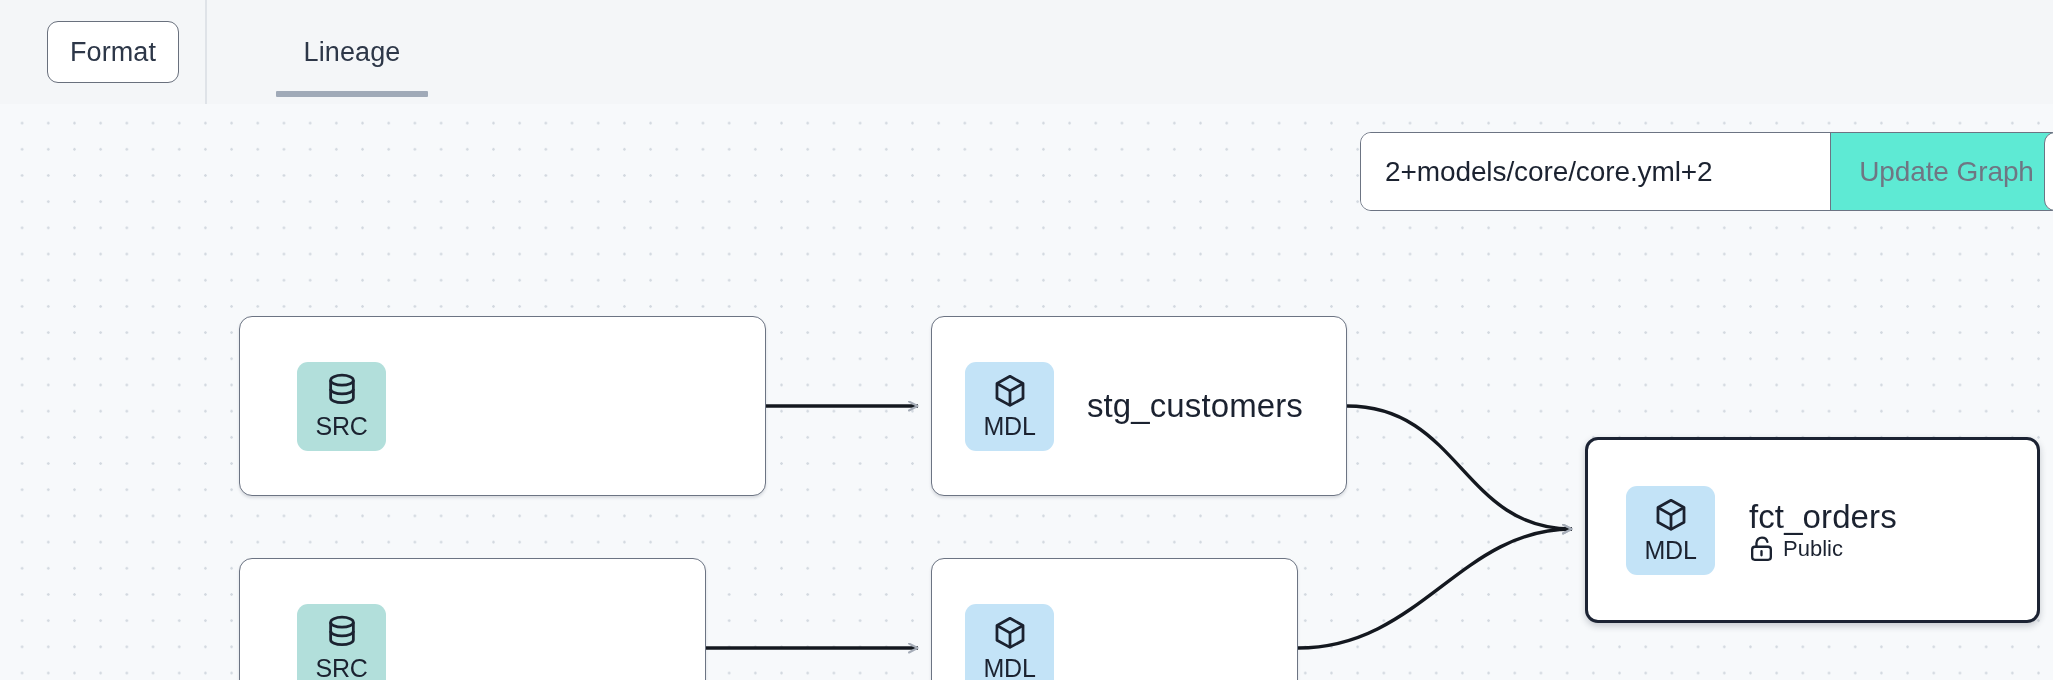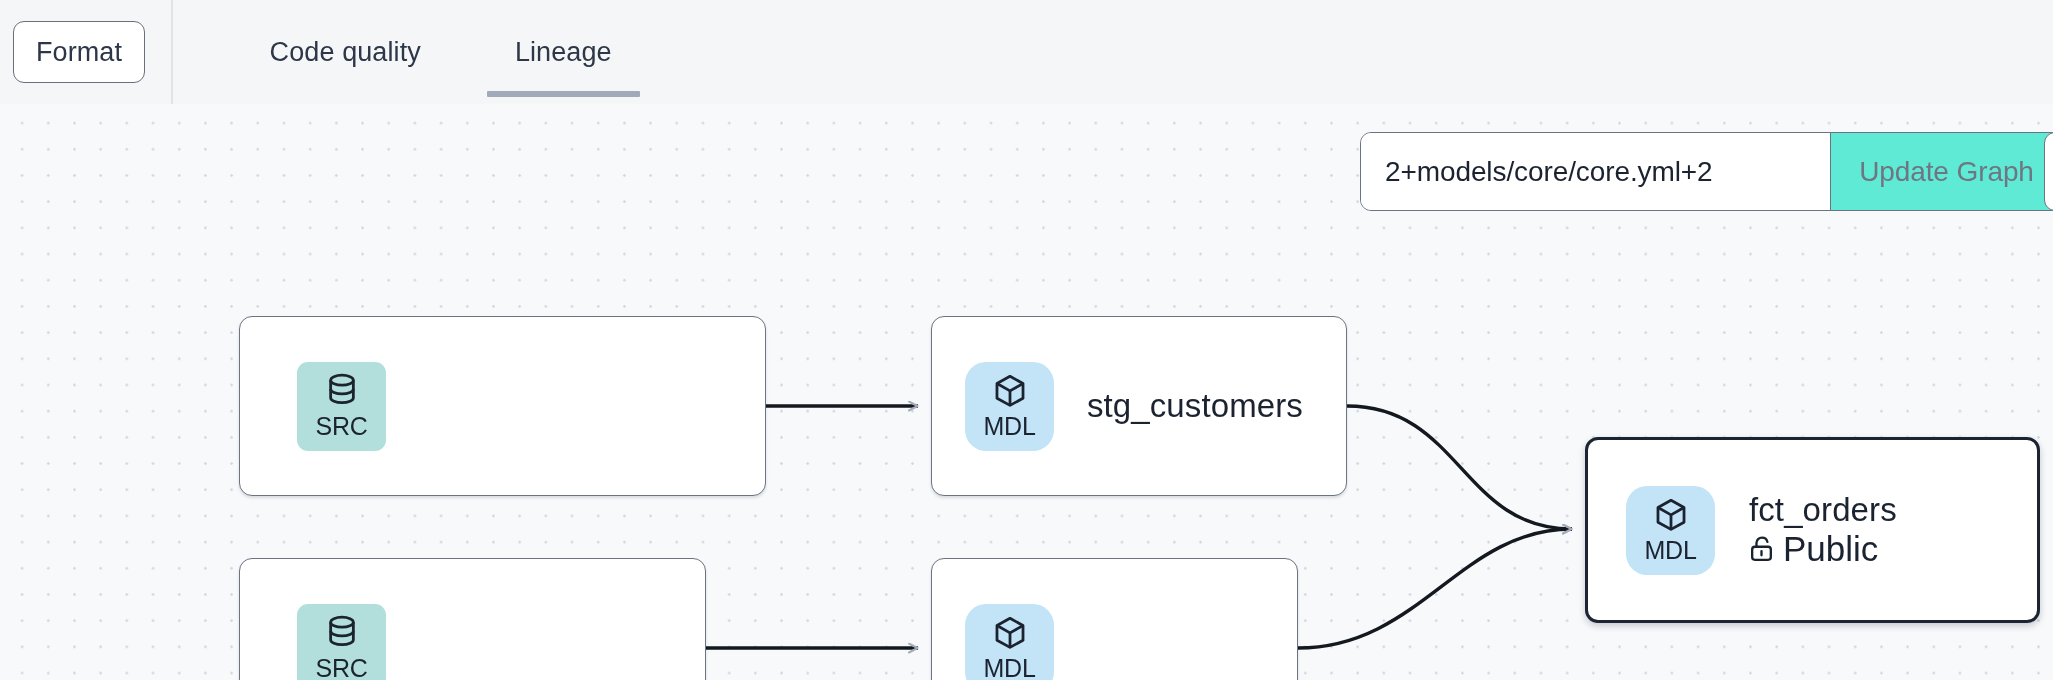--- a/index.html
+++ b/index.html
@@ -32,20 +32,21 @@
     align-items: center;
   }
 
   .toolbar-left {
     width: 171px;
     height: 104px;
     display: flex;
     align-items: center;
     padding-left: 13px;
     flex: 0 0 auto;
+    margin-left: 34px;
   }
 
   .format-button {
     width: 132px;
     height: 62px;
     background: #ffffff;
     border: 1.6px solid #69707d;
     border-radius: 11px;
     color: #2d3748;
     font-size: 27px;
@@ -142,21 +143,21 @@
     height: 89px;
     border-radius: 11px;
     display: flex;
     flex-direction: column;
     align-items: center;
     justify-content: center;
     flex: 0 0 auto;
     gap: 1px;
   }
   .badge-src { background: #b2dfdb; margin-left: 24px; }
-  .badge-mdl { background: #c3e3f7; border-radius: 21px; }
+  .badge-mdl { background: #c3e3f7; }
 
   .node-badge svg { display: block; }
 
   .badge-text {
     font-size: 25px;
     color: #1b2230;
     line-height: 1;
     letter-spacing: -0.2px;
     margin-top: 4px;
   }
@@ -173,21 +174,21 @@
     color: #1b2230;
     line-height: 1.14;
     white-space: nowrap;
     letter-spacing: 0.1px;
   }
 
   .node-meta {
     display: flex;
     align-items: center;
     gap: 9px;
-    font-size: 35px;
+    font-size: 22px;
     color: #1b2230;
     white-space: nowrap;
   }
   .node-meta svg { display: block; flex: 0 0 auto; }
 
   
   #node-src-customers { left: 239px; top: 212px; width: 527px; height: 180px; padding-left: 33px; gap: 33px; }
   #node-src-orders    { left: 239px; top: 454px; width: 467px; height: 180px; padding-left: 33px; gap: 33px; }
   #node-stg-customers { left: 931px; top: 212px; width: 416px; height: 180px; padding-left: 33px; gap: 33px; }
   #node-stg-orders    { left: 931px; top: 454px; width: 367px; height: 180px; padding-left: 33px; gap: 33px; }
@@ -255,24 +256,20 @@
 
   <div class="toolbar">
 
     <div class="toolbar-left">
       <button class="format-button">Format</button>
     </div>
 
     <div class="toolbar-divider"></div>
 
     <div class="tabs">
-      <div class="tab tab-code-quality">
-        <span>Code quality</span>
-
-      </div>
       <div class="tab tab-lineage active">
         <span>Lineage</span>
         <span class="tab-underline"></span>
       </div>
     </div>
 
   </div>
 
   <div class="canvas">
 

